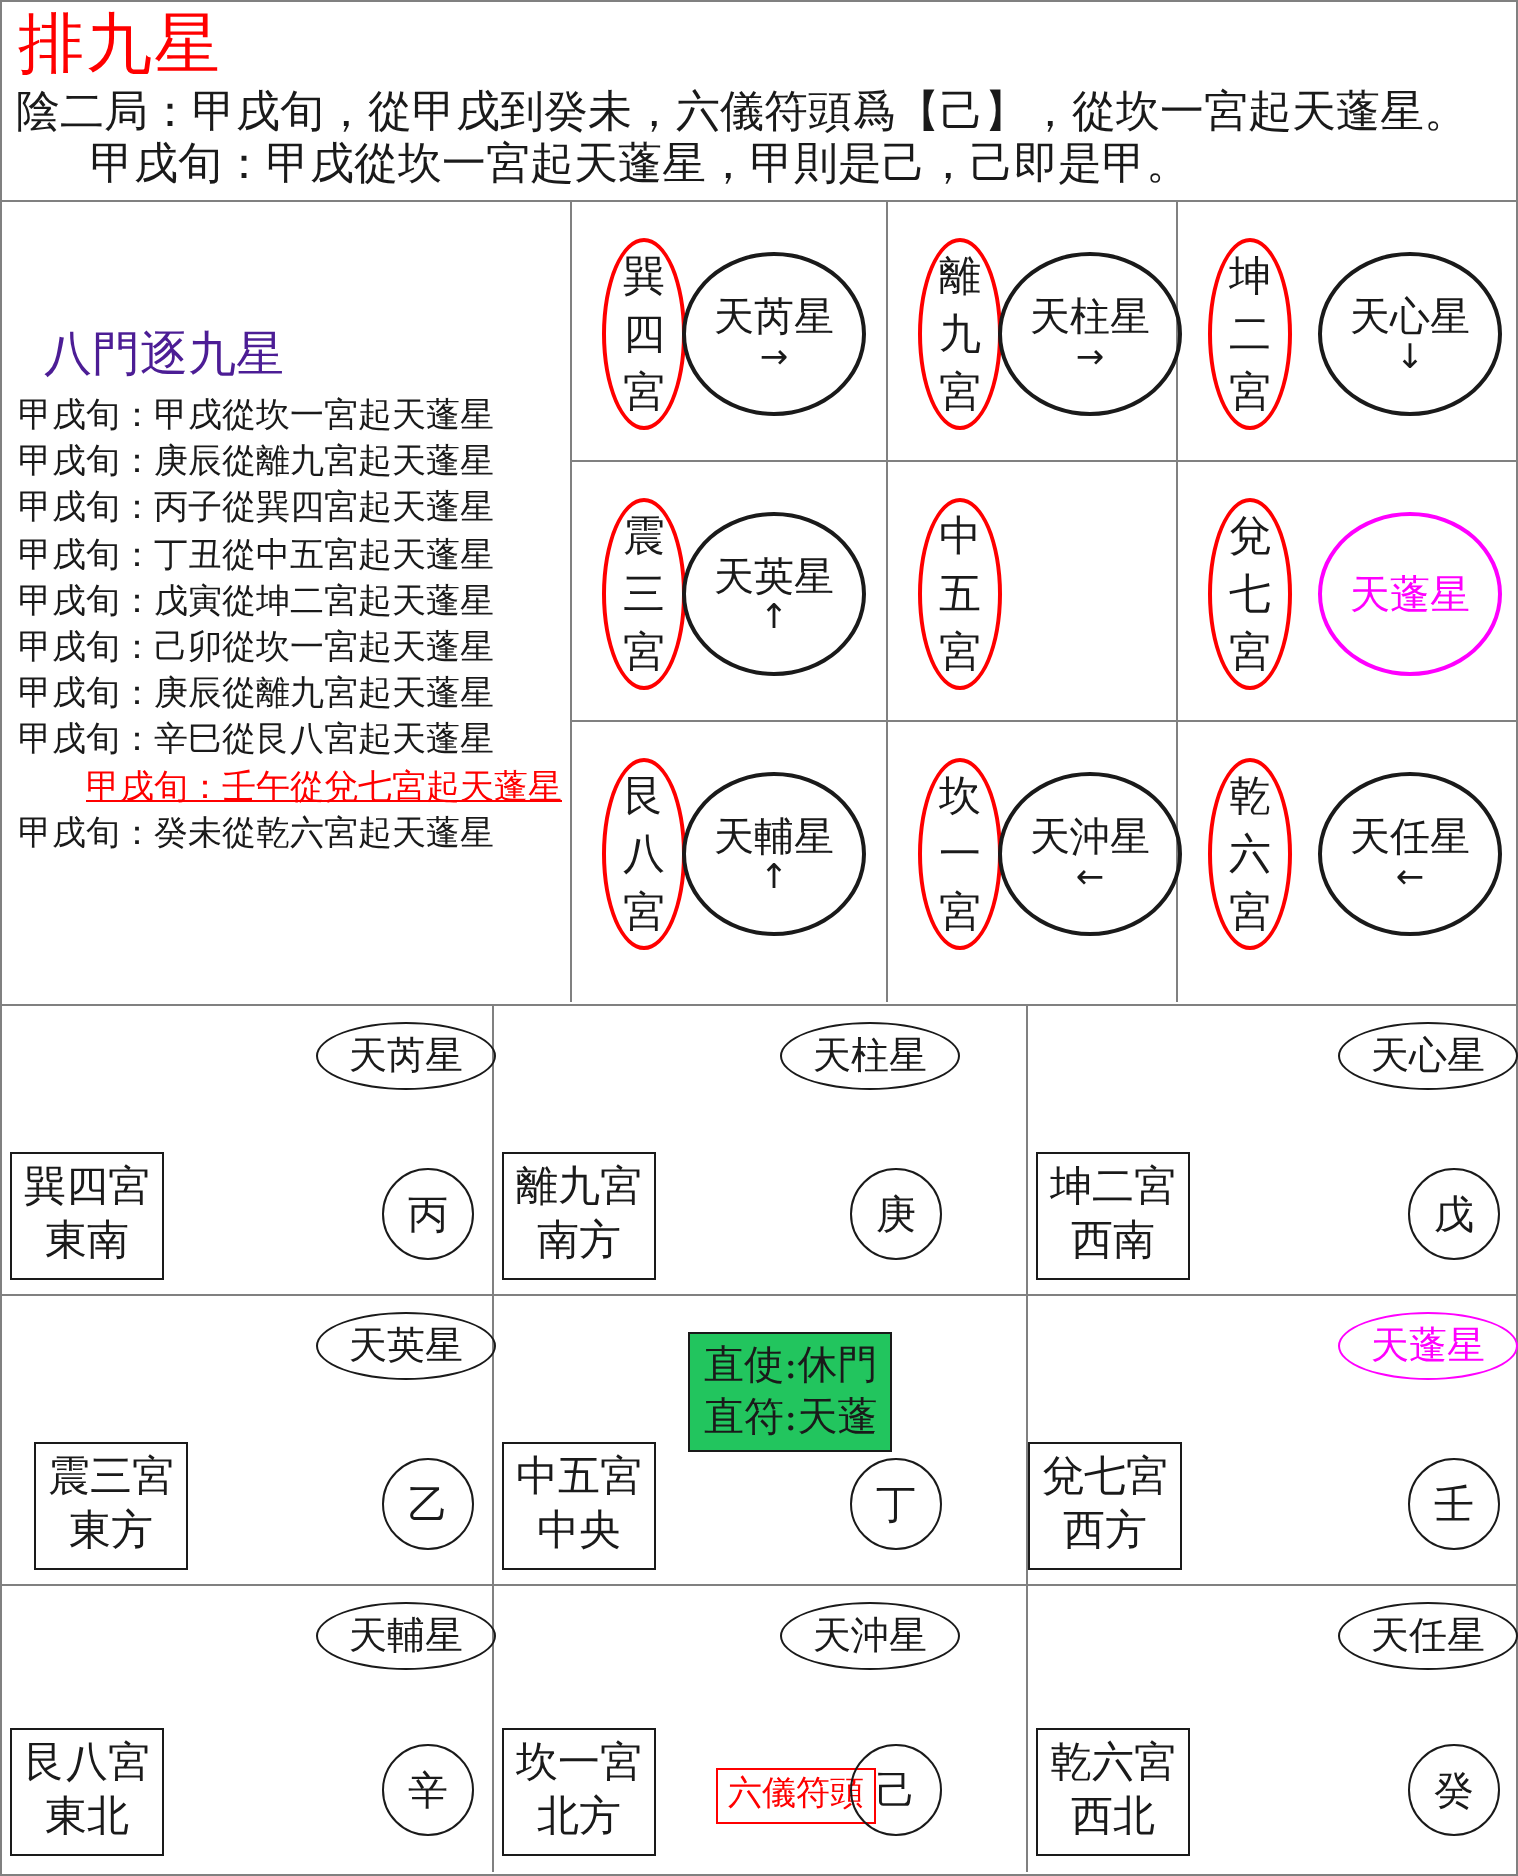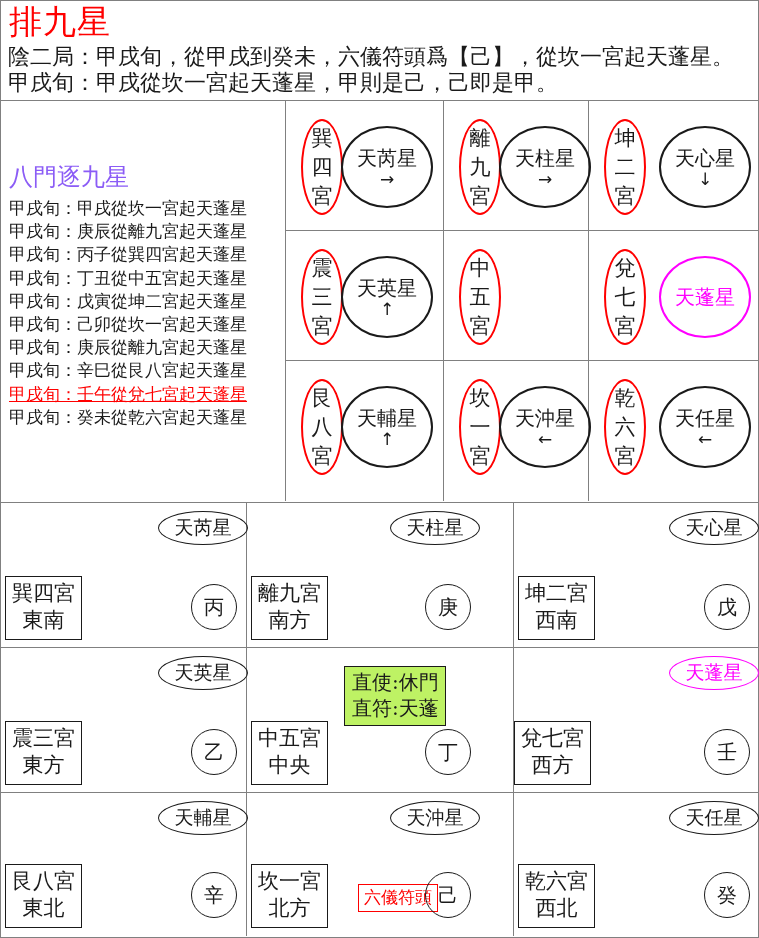--- a/index.html
+++ b/index.html
@@ -37,58 +37,59 @@
   }
   .hdr-line {
     position: absolute;
     left: 7px;
     font-size: 22px;
     line-height: 24px;
     color: #1a1a1a;
     white-space: nowrap;
   }
   #hdr-line-0 { top: 44px; }
-  #hdr-line-1 { top: 70px; }
+  #hdr-line-1 { top: 70px; margin-left: 37px; }
 
   
   #topsec {
     position: absolute;
     left: 0; top: 101px;
     width: 759px; height: 402px;
     border-left: 1px solid #808080;
     border-right: 1px solid #808080;
     border-bottom: 1px solid #808080;
   }
   #leftpanel {
     position: absolute;
     left: 0; top: 0;
     width: 285px; height: 400px;
     border-right: 1px solid #808080;
   }
   #lp-title {
     position: absolute;
-    left: 8px; top: 62px;
+    left: 21px; top: 62px;
     font-size: 24px; line-height: 28px;
-    color: #8b5cf6;
+    color: #4c1d95;
     white-space: nowrap;
   }
   #lp-lines {
     position: absolute;
     left: 8px; top: 96px;
     width: 272px;
   }
   .lp-line {
     font-size: 17px;
     line-height: 23.2px;
     color: #1a1a1a;
     white-space: nowrap;
   }
   .lp-line.hl {
     color: #ff0000;
     text-decoration: underline;
+    margin-left: 34px;
   }
 
   
   #stargrid {
     position: absolute;
     left: 285px; top: 0;
     width: 473px; height: 400px;
   }
   .sg-cell {
     position: absolute;
@@ -175,21 +176,21 @@
     width: 46px; height: 46px;
     border: 1.5px solid #1a1a1a;
     border-radius: 50%;
     display: flex; align-items: center; justify-content: center;
     font-size: 20px;
     color: #1a1a1a;
   }
   #zhishi-box {
     position: absolute;
     border: 1.5px solid #1a1a1a;
-    background: #bef264;
+    background: #22c55e;
     padding: 2px 6px 4px 7px;
     font-size: 20px;
     line-height: 26px;
     color: #1a1a1a;
     white-space: nowrap;
     z-index: 5;
   }
   #liuyi-box {
     position: absolute;
     border: 1.5px solid #ff0000;
@@ -353,21 +354,21 @@
       <div class="pg-cell lastcol" style="left: 513px; top: 0px; width: 244px; height: 145px;">
         <div class="pg-star" style="left: 155px; top: 8px;">天心星</div>
         <div class="pg-palbox" style="left: 4px; top: 73px;">
           <div>坤二宮</div>
           <div>西南</div>
         </div>
         <div class="pg-gan" style="left: 190px; top: 81px;">戊</div>
       </div>
       <div class="pg-cell" style="left: 0px; top: 145px; width: 246px; height: 145px;">
         <div class="pg-star" style="left: 157px; top: 8px;">天英星</div>
-        <div class="pg-palbox" style="left: 4px; top: 73px;">
+        <div class="pg-palbox" style="left: 16px; top: 73px;">
           <div>震三宮</div>
           <div>東方</div>
         </div>
         <div class="pg-gan" style="left: 190px; top: 81px;">乙</div>
       </div>
       <div class="pg-cell" style="left: 246px; top: 145px; width: 267px; height: 145px;">
         <div class="pg-palbox" style="left: 4px; top: 73px;">
           <div>中五宮</div>
           <div>中央</div>
         </div>

